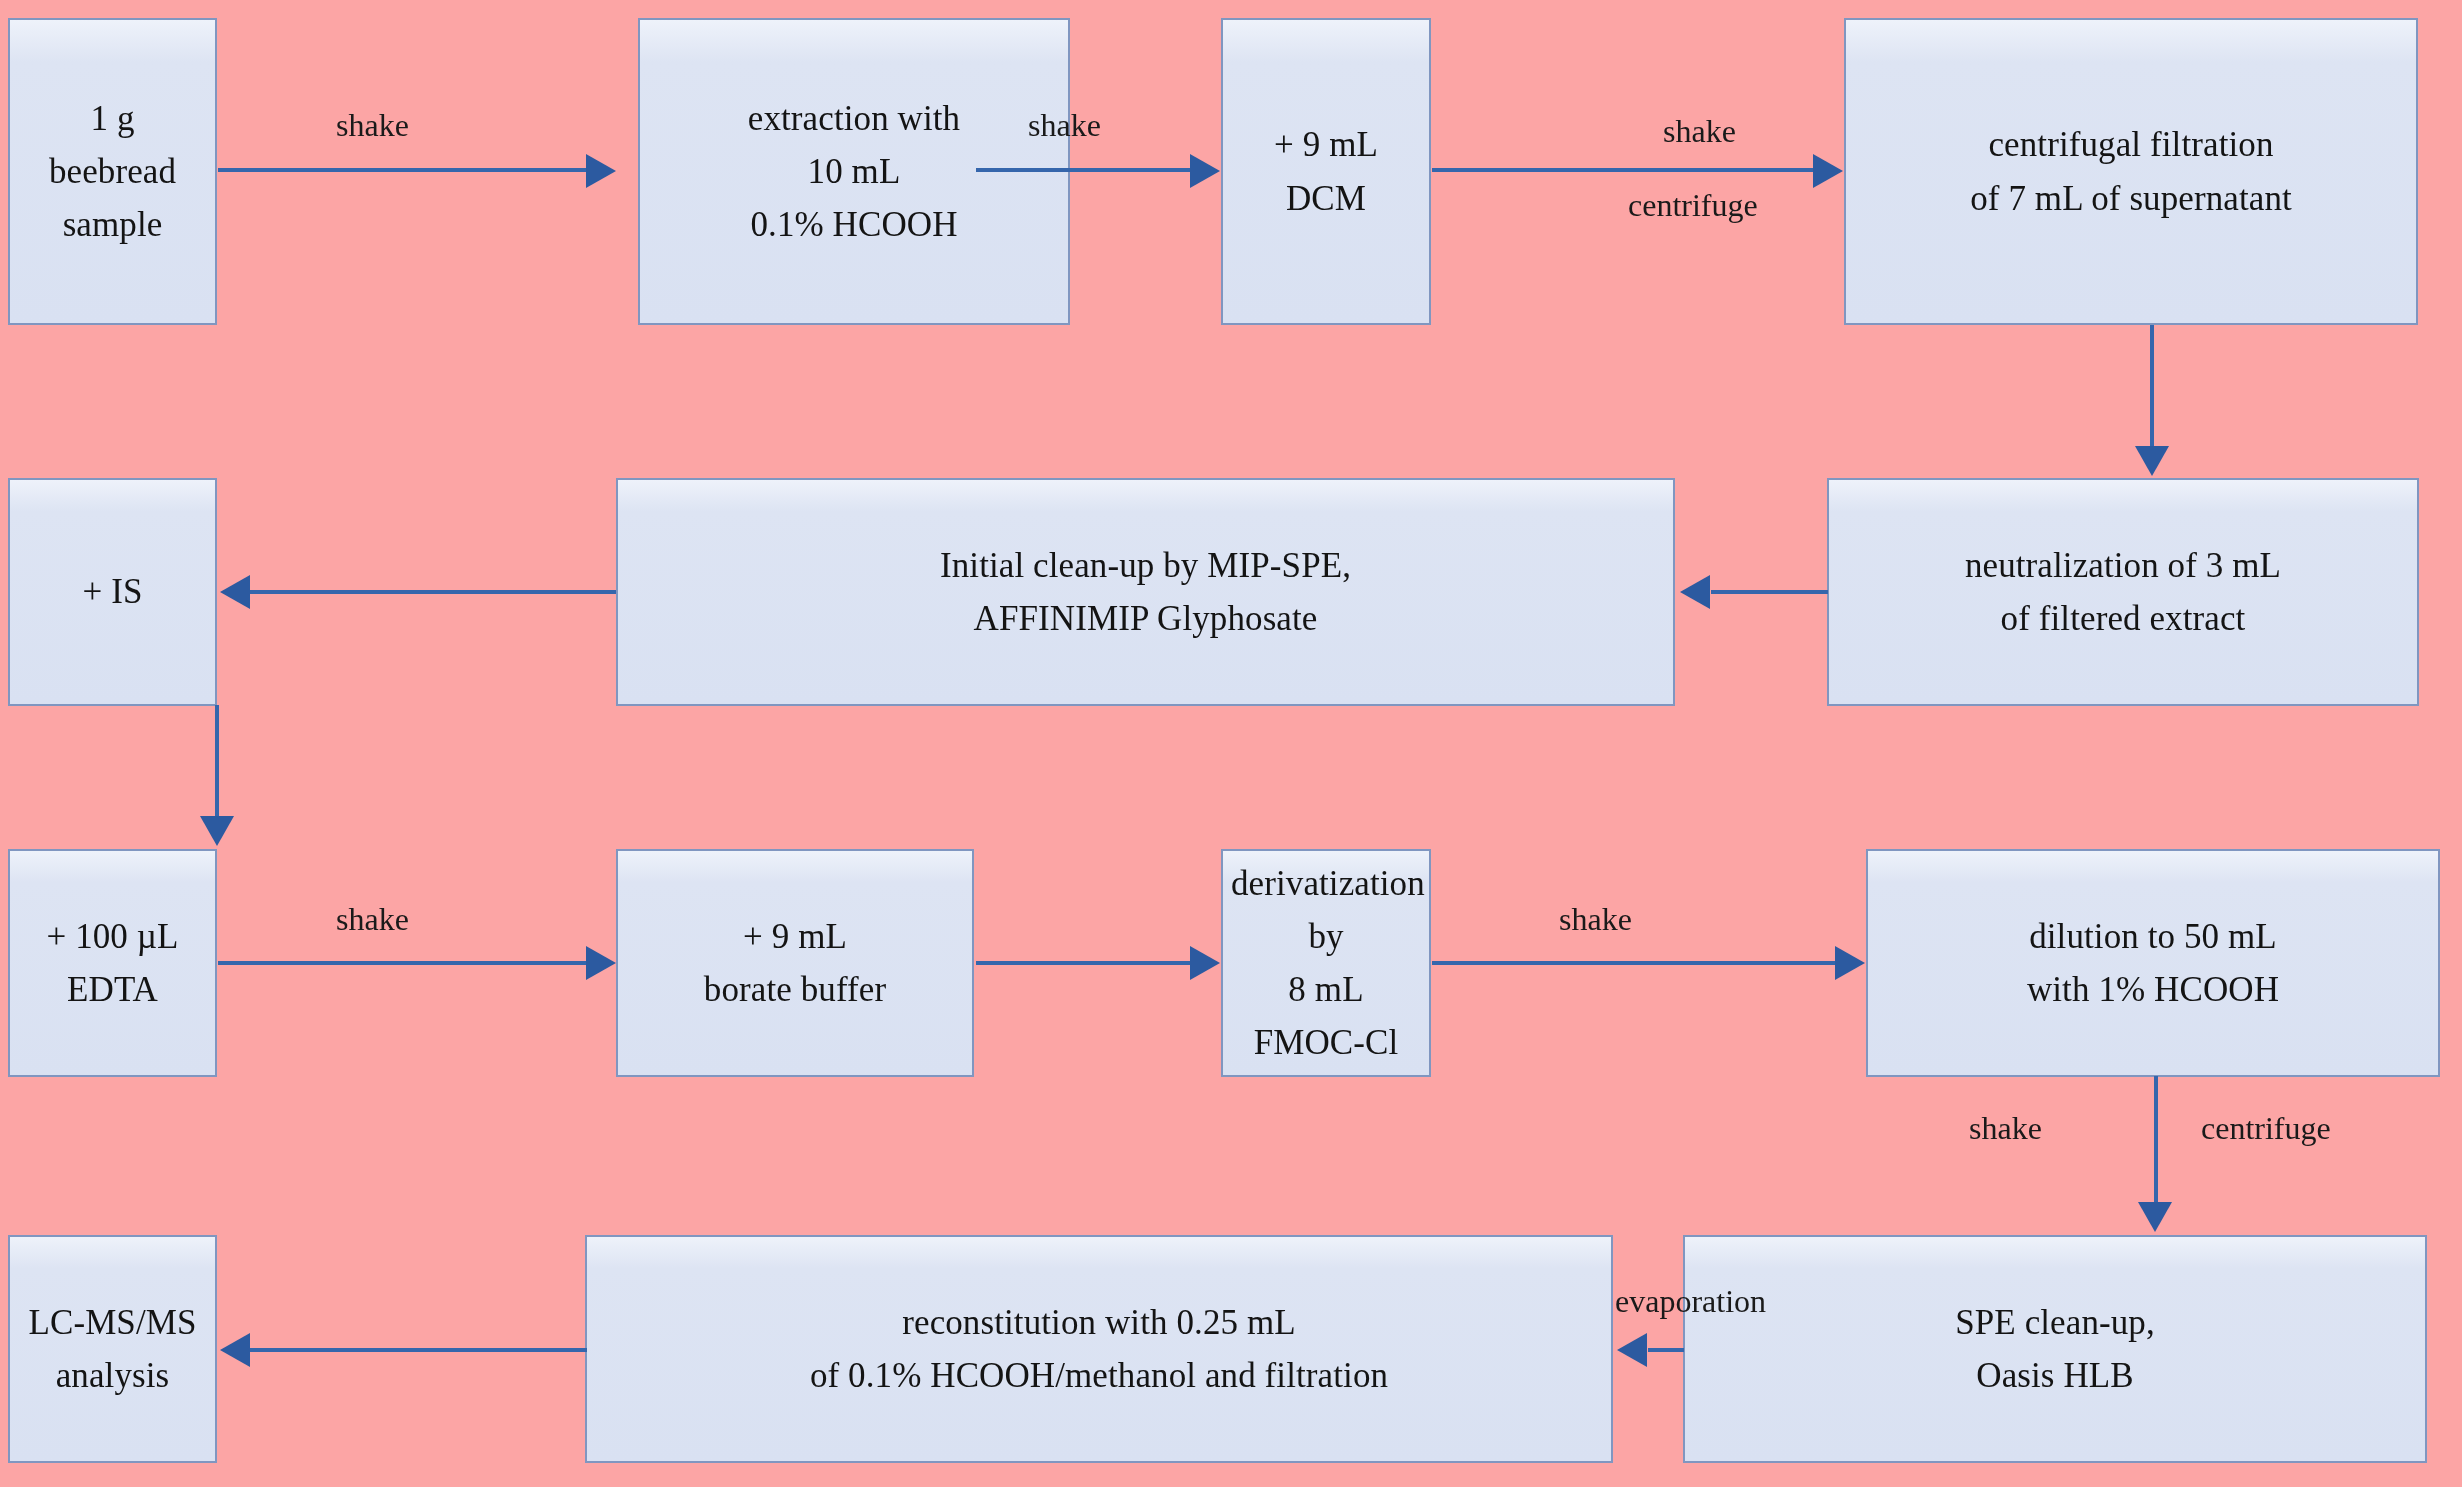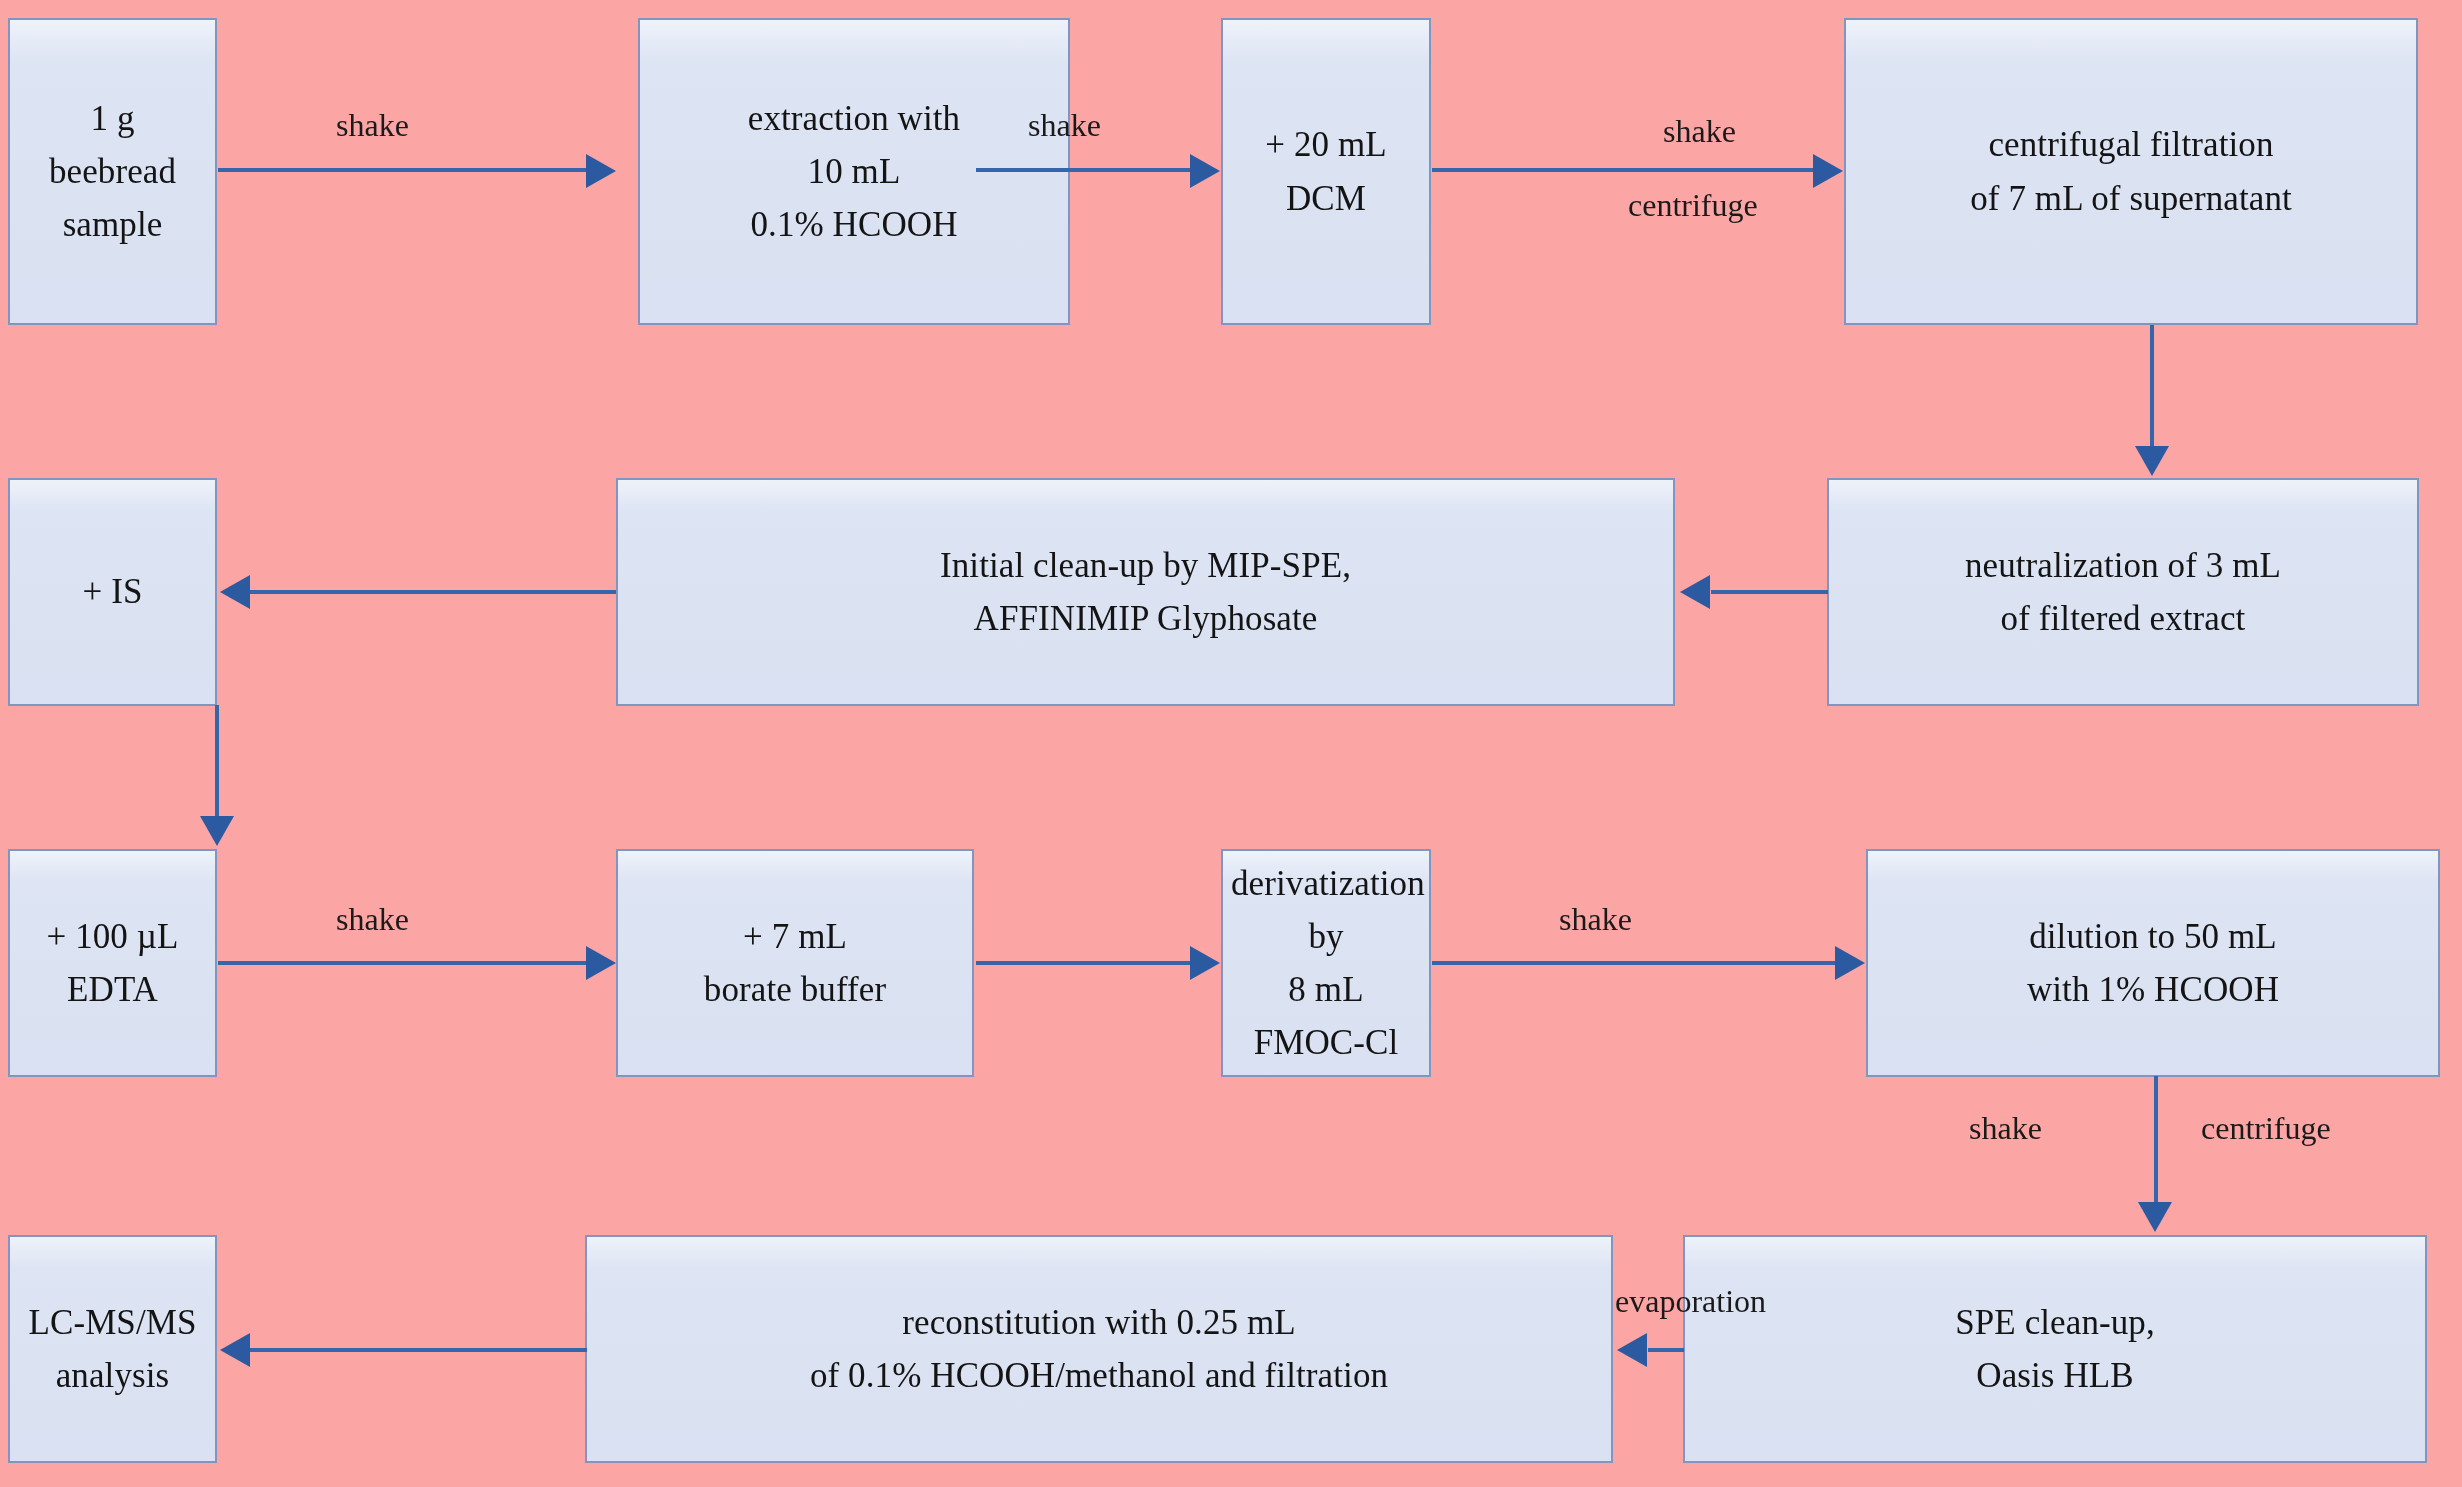--- a/index.html
+++ b/index.html
@@ -52,21 +52,21 @@
   <div class="node" style="left:638px; top:18px;  width:432px;  height:307px;justify-content:center;">
     <span class="txt">
       <span class="ln">extraction with</span>
       <span class="ln">10 mL</span>
       <span class="ln">0.1% HCOOH</span>
     </span>
   </div>
 
   <div class="node" style="left:1221px; top:18px;  width:210px;  height:307px;">
     <span class="txt">
-      <span class="ln">+ 20 mL DCM</span>
+      <span class="ln">+ 9 mL DCM</span>
     </span>
   </div>
 
   <div class="node" style="left:1844px; top:18px;  width:574px; height:307px;justify-content:center;">
     <span class="txt">
       <span class="ln">centrifugal filtration</span>
       <span class="ln">of 7 mL of supernatant</span>
     </span>
   </div>
 
@@ -117,21 +117,21 @@
 
   <div class="node" style="left:8px;   top:849px; width:209px;  height:228px;justify-content:flex-end;">
     <span class="txt">
       <span class="ln">+ 100 µL</span>
       <span class="ln">EDTA</span>
     </span>
   </div>
 
   <div class="node" style="left:616px; top:849px; width:358px;  height:228px;">
     <span class="txt">
-      <span class="ln">+ 7 mL</span>
+      <span class="ln">+ 9 mL</span>
       <span class="ln">borate buffer</span>
     </span>
   </div>
 
   <div class="node" style="left:1221px; top:849px; width:210px;  height:228px;">
     <span class="txt">
       <span class="ln">derivatization by</span>
       <span class="ln">8 mL FMOC-Cl</span>
     </span>
   </div>

